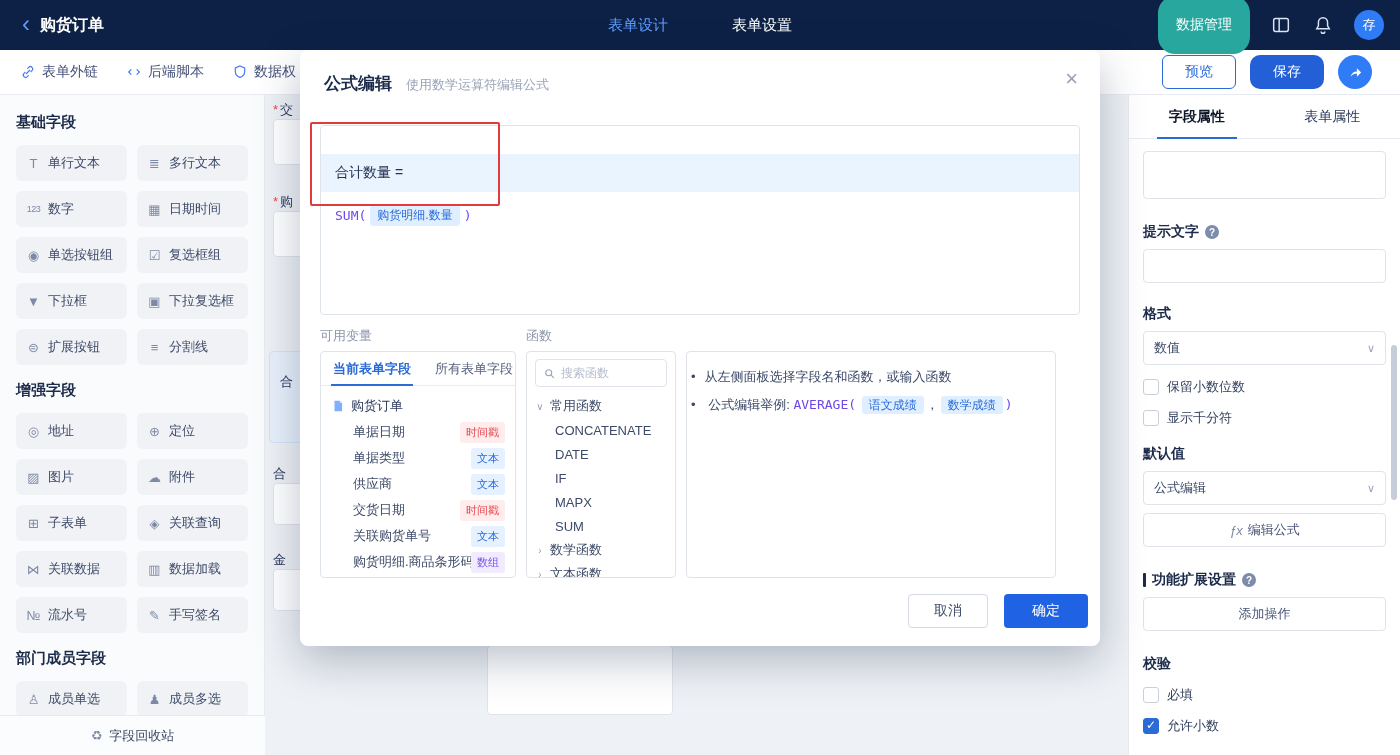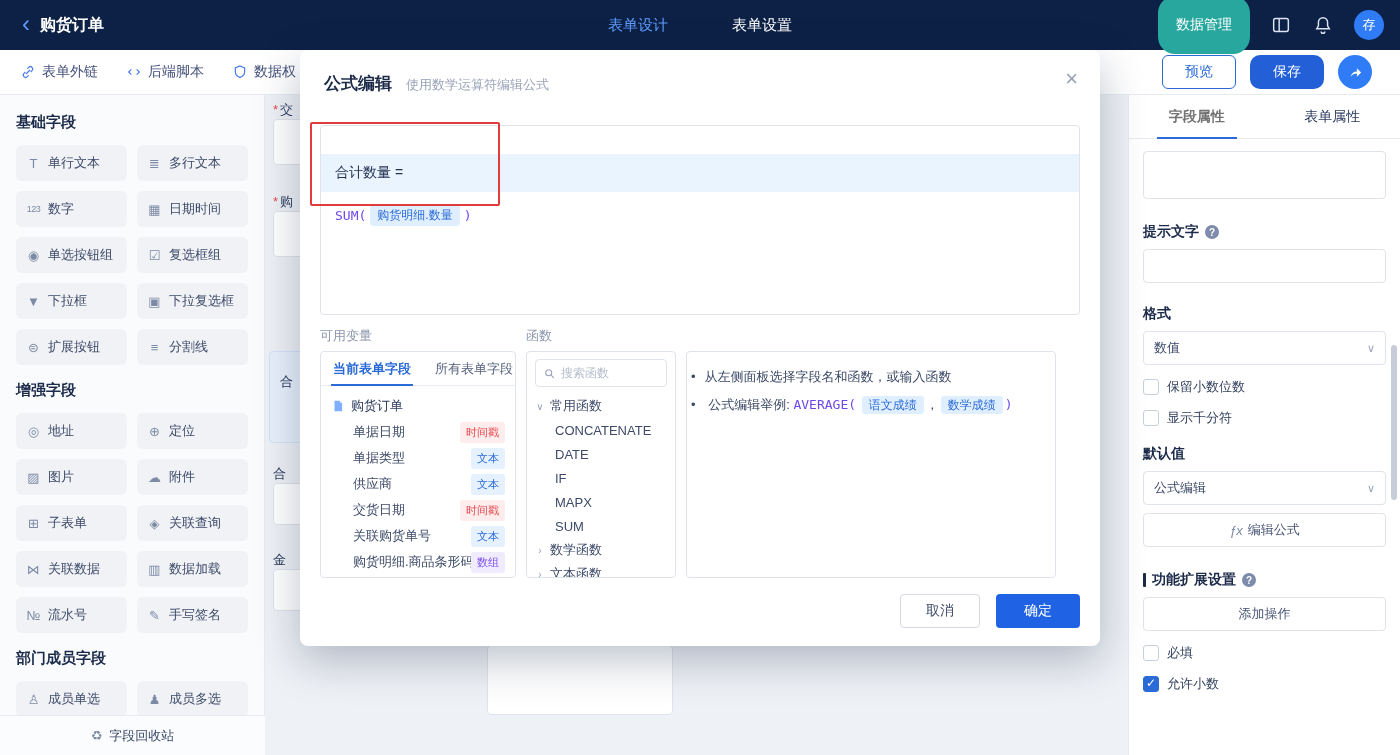--- a/index.html
+++ b/index.html
@@ -44,21 +44,21 @@
   .canvas { position:absolute; left:265px; top:95px; right:272px; bottom:0; background:#eef1f5; overflow:hidden; }
   .cv-label { position:absolute; font-size:13px; color:#2b3a5c; white-space:nowrap; }
   .cv-label .req { color:#e5484d; margin-right:2px; }
   .cv-box { position:absolute; background:#fff; border:1px solid #dfe3ea; border-radius:4px; }
   .cv-block { position:absolute; background:#e8f0fb; border:1px solid #d4e3f7; border-radius:4px; padding:20px 0 0 10px; }
 
   
   .rightpanel { position:absolute; right:0; top:95px; bottom:0; width:272px; background:#fff; border-left:1px solid #e7eaf0; z-index:2; }
   .rp-tabs { height:44px; border-bottom:1px solid #e7eaf0; display:flex; }
   .rp-tab { flex:1; display:flex; align-items:center; justify-content:center; font-size:14px; color:#2b3a5c; cursor:pointer; position:relative; }
-  .rp-tab.active { color:#737373; font-weight:bold; }
+  .rp-tab.active { color:#0f172a; font-weight:bold; }
   .rp-tab.active::after { content:""; position:absolute; left:28px; right:28px; bottom:-1px; height:2px; background:#2b6bd8; }
   .rp-body { padding:12px 14px; overflow:hidden; height:calc(100% - 44px); }
   .rp-empty { height:48px; border:1px solid #dfe3ea; border-radius:4px; margin-bottom:24px; }
   .rp-label { display:flex; align-items:center; gap:6px; font-size:14px; font-weight:bold; color:#1c2b4a; margin:18px 0 8px; }
   .rp-label:first-of-type { margin-top:0; }
   .q-ico { width:14px; height:14px; border-radius:50%; background:#7e8cab; color:#fff; font-size:10px; display:inline-flex; align-items:center; justify-content:center; cursor:pointer; flex:none; }
   .rp-input { width:100%; height:34px; border:1px solid #dfe3ea; border-radius:4px; background:#fff; margin-bottom:4px; outline:none; padding:0 10px; font-size:13px; font-family:inherit; }
   .rp-select { height:34px; border:1px solid #dfe3ea; border-radius:4px; display:flex; align-items:center; padding:0 10px; font-size:13px; color:#3d4a68; cursor:pointer; margin-bottom:4px; }
   .rp-select .chev { margin-left:auto; color:#9aa3b8; font-size:11px; }
   .chk-row { display:flex; align-items:center; gap:8px; font-size:13px; color:#33415e; margin:13px 0; cursor:pointer; }
@@ -108,21 +108,21 @@
   .f-search input::placeholder { color:#b6bdcc; }
   .fn-group { display:flex; align-items:center; gap:5px; height:24px; font-size:13px; color:#3d4a68; cursor:pointer; }
   .fn-chev { color:#9aa3b8; font-size:10px; width:10px; text-align:center; flex:none; }
   .fn-item { height:24px; display:flex; align-items:center; padding-left:20px; font-size:13px; color:#3d4a68; cursor:pointer; }
   
   .h-box { border:1px solid #dfe3ea; border-radius:4px; height:227px; padding:14px 4px; font-size:13px; color:#3b4866; line-height:1.7; }
   .h-line { margin-bottom:6px; }
   .h-line::before { content:"•"; margin-right:9px; color:#3b4866; }
   .h-line .chip { margin:0 2px; }
   
-  .m-footer { position:absolute; right:20px; bottom:18px; display:flex; gap:16px; }
+  .m-footer { position:absolute; right:12px; bottom:18px; display:flex; gap:16px; }
   .btn-cancel { width:80px; height:34px; border:1px solid #d5dae4; border-radius:4px; background:#fff; color:#3d4a68; font-size:14px; cursor:pointer; font-family:inherit; }
   .btn-ok { width:84px; height:34px; border:none; border-radius:4px; background:#2062e4; color:#fff; font-size:14px; cursor:pointer; font-family:inherit; }
 </style>
 </head>
 <body>
 
 <header class="topbar">
   <span class="tb-back">‹</span>
   <span class="tb-title">购货订单</span>
   <nav class="tb-tabs">
@@ -347,20 +347,23 @@
 
     <div class="rp-heading">
       <span class="h-bar"></span>
       <span>功能扩展设置</span>
       <span class="q-ico">?</span>
     </div>
     <button class="btn-block">
       <span>添加操作</span>
     </button>
 
+    <div class="rp-heading">
+      <span>校验</span>
+    </div>
     <label class="chk-row">
       <span class="chk"></span>
       <span>必填</span>
     </label>
     <label class="chk-row">
       <span class="chk checked"></span>
       <span>允许小数</span>
     </label>
   </div>
   <div class="rp-scroll"></div>

